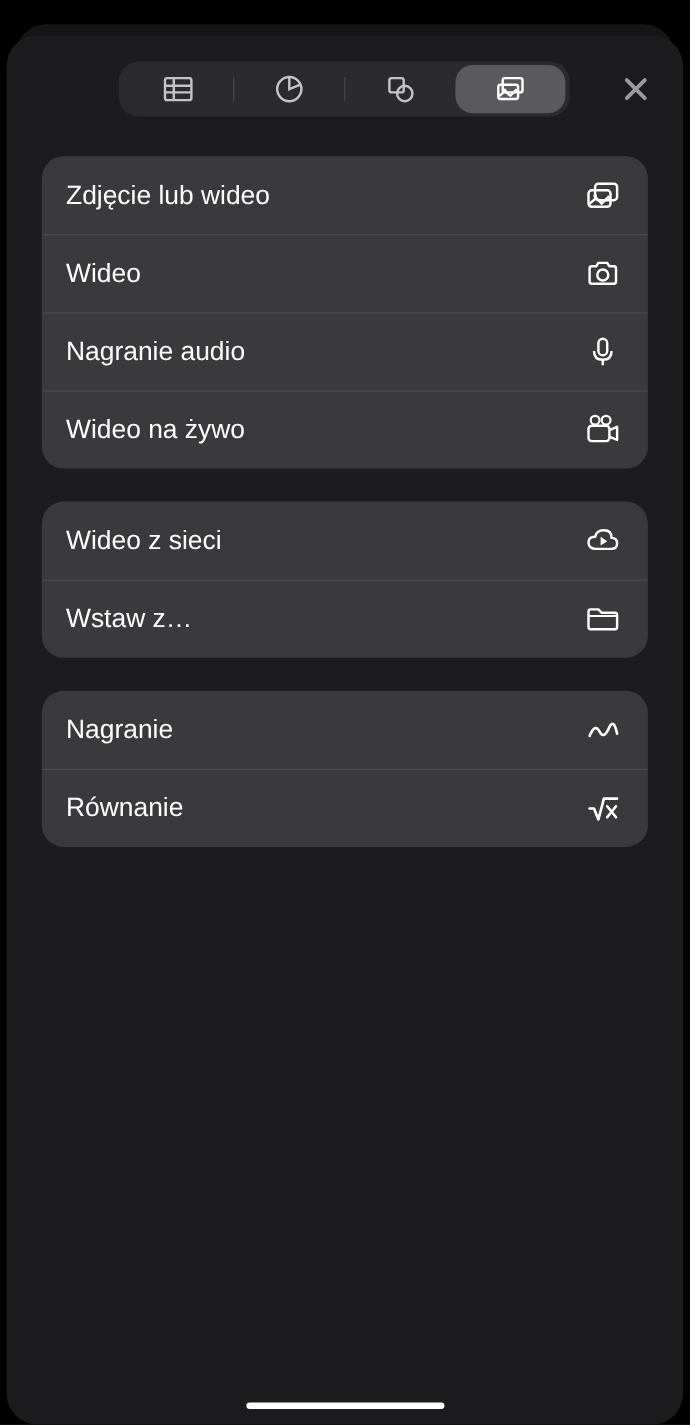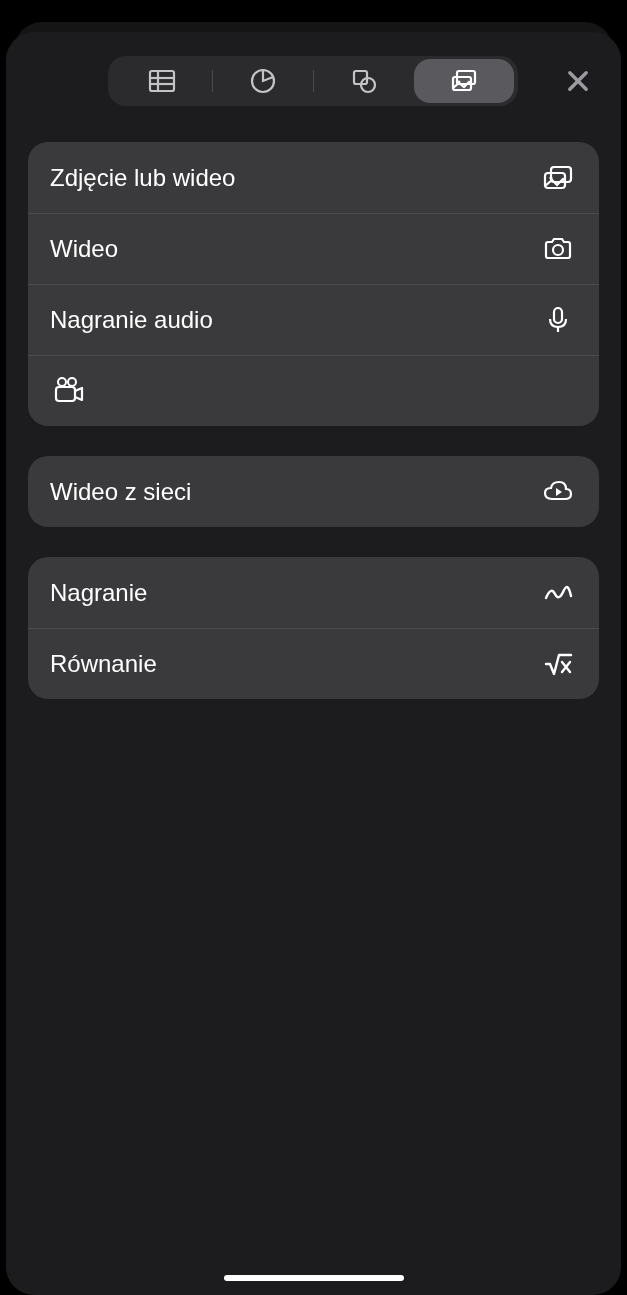--- a/index.html
+++ b/index.html
@@ -70,21 +70,21 @@
     .close-btn {
       width: 42px;
       height: 42px;
       display: flex;
       align-items: center;
       justify-content: center;
       color: #9a9aa0;
     }
     .close-btn svg { width: 28px; height: 28px; }
     .content {
-      padding: 0 22px;
+      padding: 0 32px;
     }
     .group {
       background: #3a3a3c;
       border-radius: 20px;
       margin-bottom: 30px;
       overflow: hidden;
     }
     .row {
       display: flex;
       align-items: center;
@@ -201,20 +201,21 @@
         <span>Nagranie audio</span>
         <span class="row-icon">
           <svg viewBox="0 0 34 34">
               <rect x="13" y="5" width="8" height="15" rx="4" stroke="#fff" stroke-width="2.2" fill="none"></rect>
               <path d="M9 16 Q9 24 17 24 Q25 24 25 16" stroke="#fff" stroke-width="2.2" fill="none"></path>
               <line x1="17" y1="24" x2="17" y2="29" stroke="#fff" stroke-width="2.2"></line>
             </svg>
         </span>
       </div>
       <div class="row">
+        <span>Wideo na żywo</span>
         <span class="row-icon">
           <svg viewBox="0 0 34 34">
               <circle cx="10" cy="8" r="4" stroke="#fff" stroke-width="2" fill="none"></circle>
               <circle cx="20" cy="8" r="4" stroke="#fff" stroke-width="2" fill="none"></circle>
               <rect x="4" y="13" width="19" height="14" rx="3" stroke="#fff" stroke-width="2.2" fill="none"></rect>
               <path d="M23 17 L30 14 L30 26 L23 23" stroke="#fff" stroke-width="2.2" fill="none" stroke-linejoin="round"></path>
             </svg>
         </span>
       </div>
     </div>
@@ -222,20 +223,29 @@
     <div class="group">
       <div class="row">
         <span>Wideo z sieci</span>
         <span class="row-icon">
           <svg viewBox="0 0 34 34">
               <path d="M11 24 Q4 24 4 18 Q4 13 10 13 Q11 7 18 7 Q25 7 25 14 Q30 14 30 19 Q30 24 24 24 Z" stroke="#fff" stroke-width="2.2" fill="none"></path>
               <path d="M15 13 L15 21 L21 17 Z" fill="#fff"></path>
             </svg>
         </span>
       </div>
+      <div class="row">
+        <span>Wstaw z…</span>
+        <span class="row-icon">
+          <svg viewBox="0 0 34 34">
+              <path d="M4 10 Q4 8 6 8 L13 8 L16 11 L28 11 Q30 11 30 13 L30 24 Q30 26 28 26 L6 26 Q4 26 4 24 Z" stroke="#fff" stroke-width="2.2" fill="none"></path>
+              <line x1="4" y1="14" x2="30" y2="14" stroke="#fff" stroke-width="2"></line>
+            </svg>
+        </span>
+      </div>
     </div>
 
     <div class="group">
       <div class="row">
         <span>Nagranie</span>
         <span class="row-icon">
           <svg viewBox="0 0 34 34">
               <path d="M5 22 Q10 10 14 18 Q18 26 23 14 Q27 6 30 20" stroke="#fff" stroke-width="2.4" fill="none" stroke-linecap="round"></path>
             </svg>
         </span>

